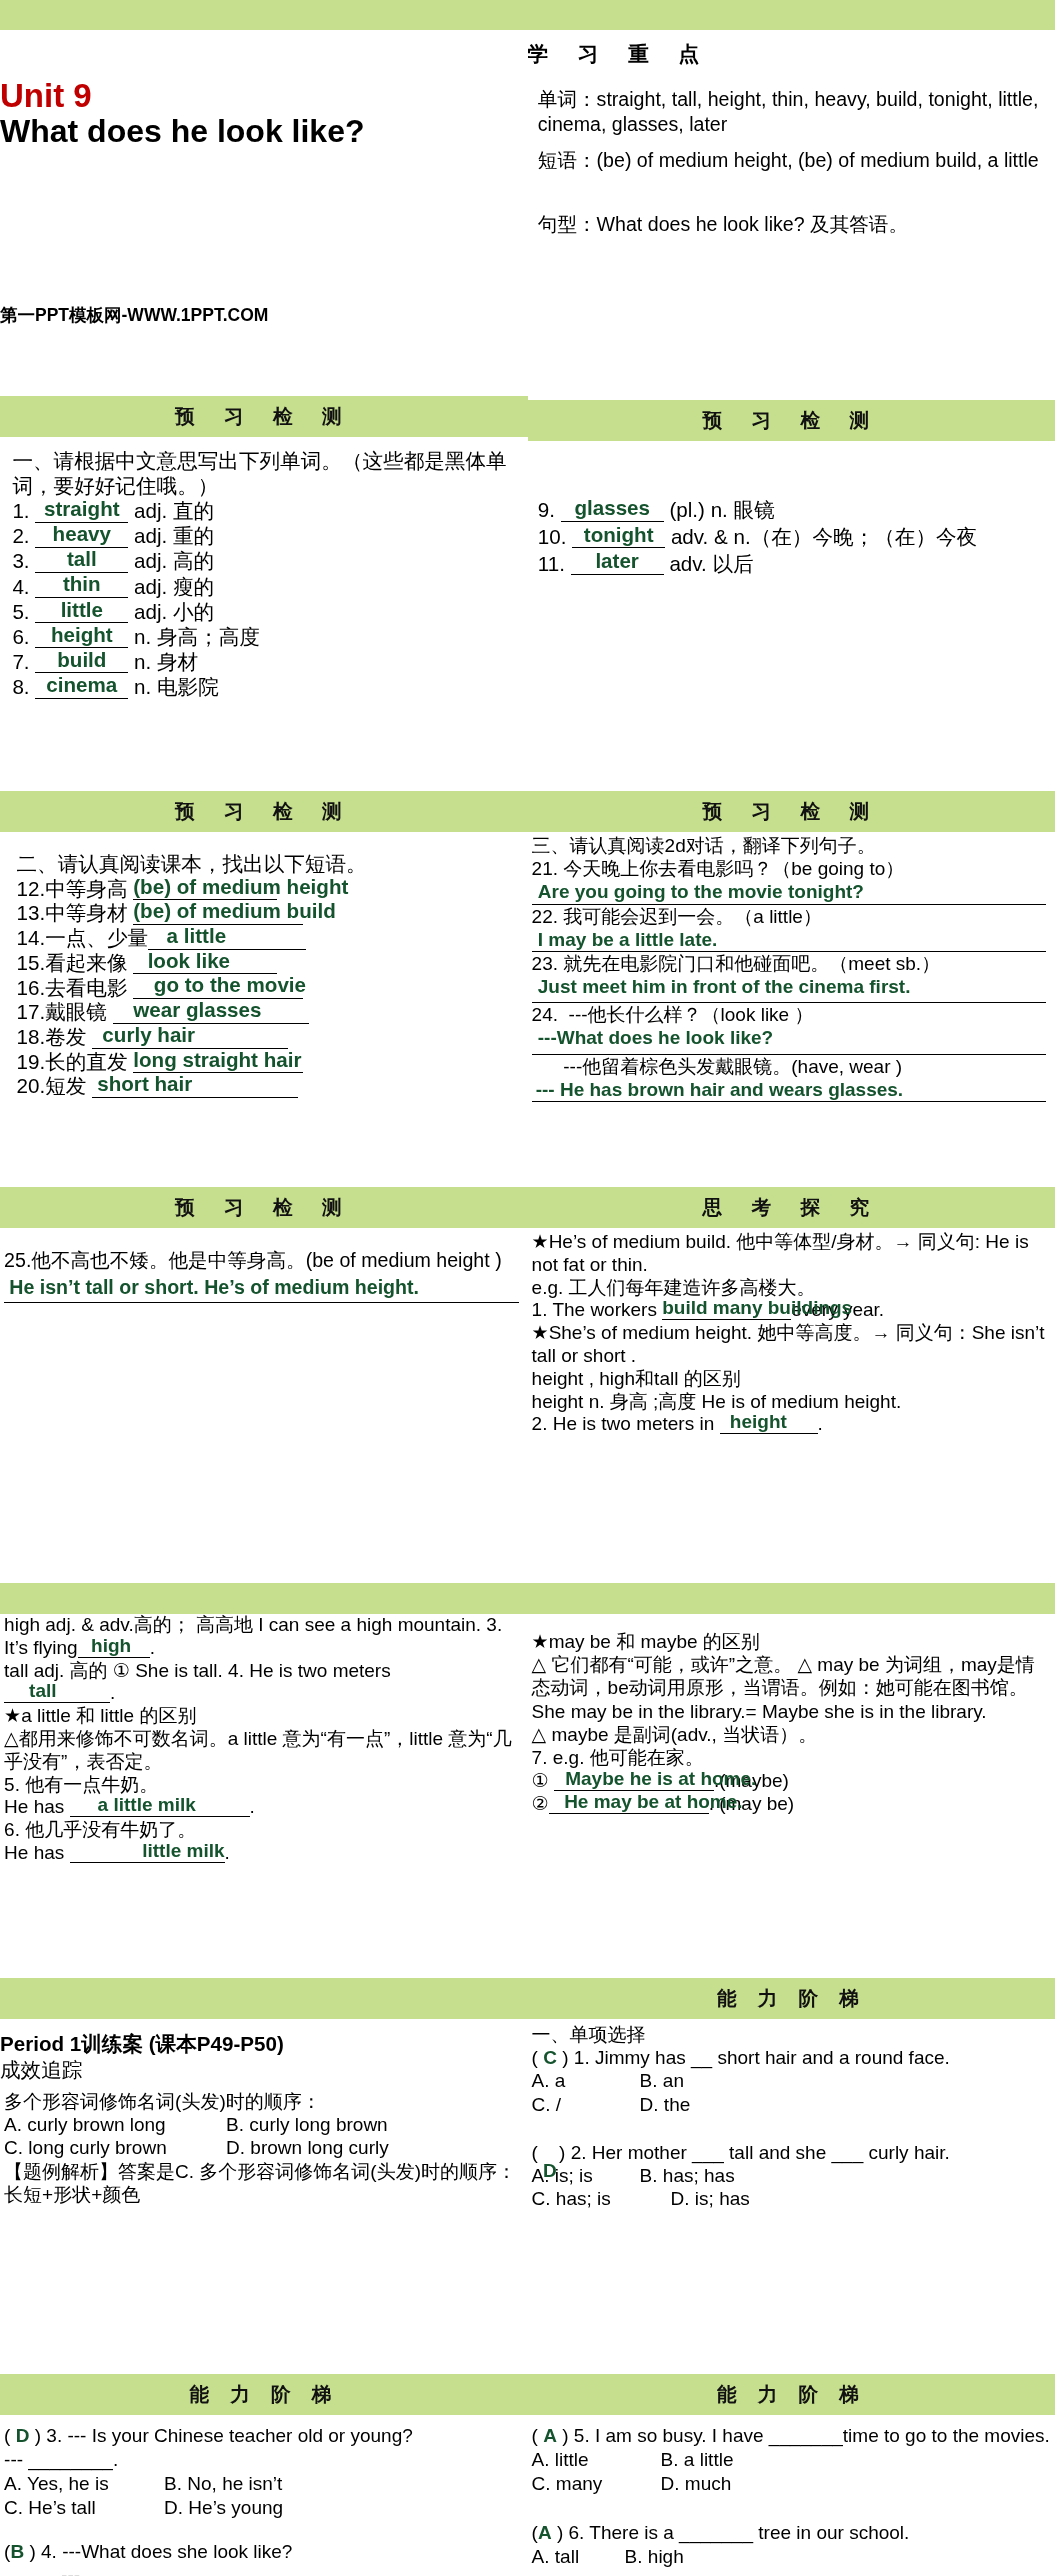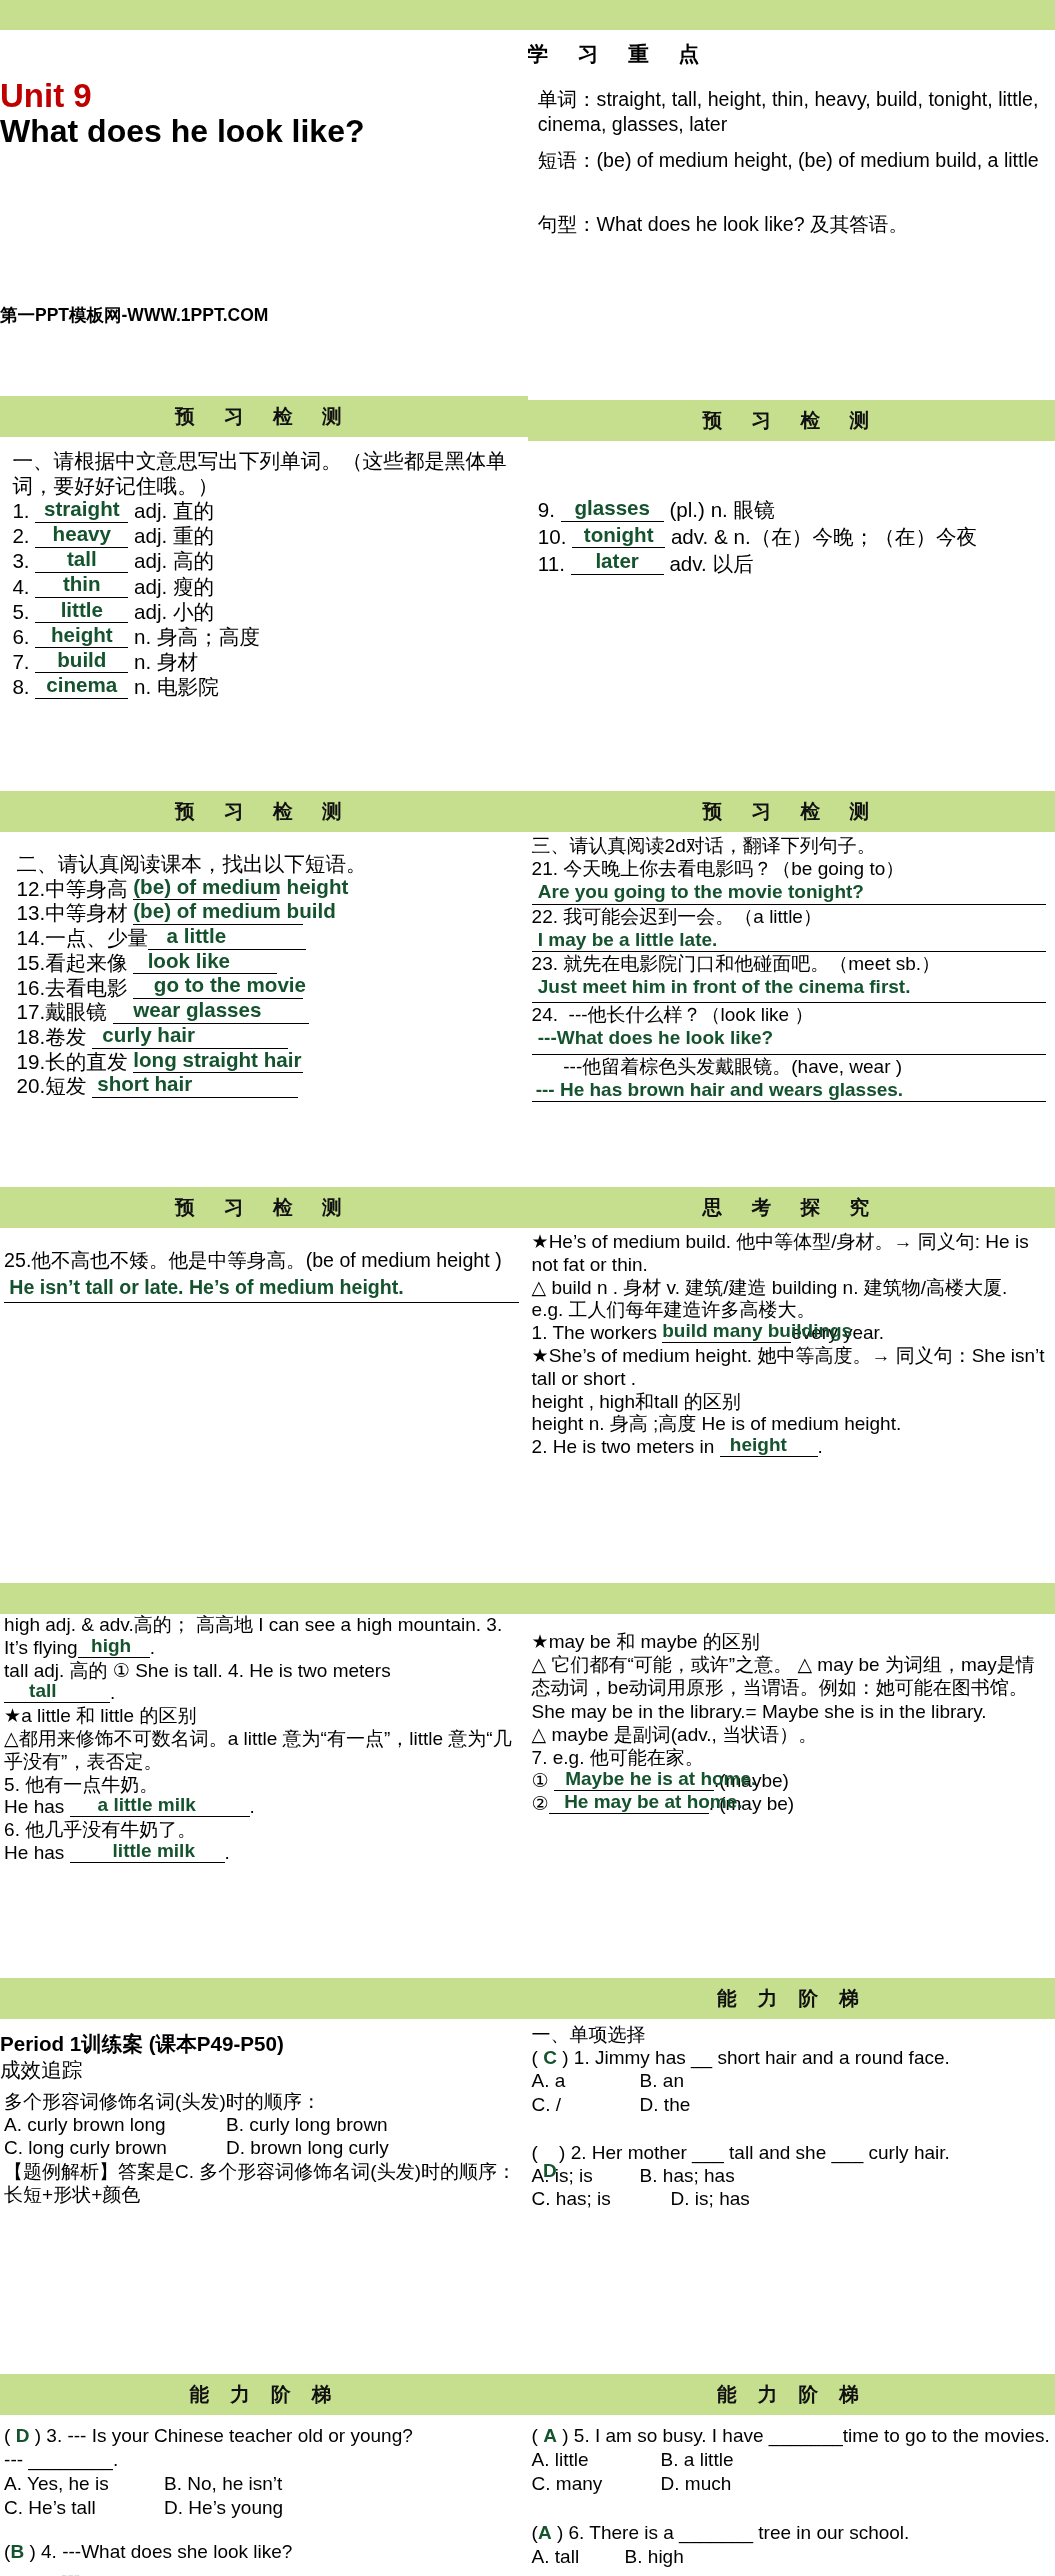--- a/index.html
+++ b/index.html
@@ -123,30 +123,29 @@
     </div>
   </div>
 
   <div class="row" style="top:1187px">
     <div class="slide">
       <div class="banner">
           <span class="banner-title">预 习 检 测</span>
         </div>
       <div class="content" style="top:60px;font-size:19.6px;line-height:1.4">
         <div>25.他不高也不矮。他是中等身高。(be of medium height )</div>
-        <div class="line-full" style="margin-right:4.1px"><span class="red" style="padding-left:5.2px">He isn’t tall or late. He’s of medium height.</span></div>
+        <div class="line-full" style="margin-right:4.1px"><span class="red" style="padding-left:5.2px">He isn’t tall or short. He’s of medium height.</span></div>
       </div>
     </div>
     <div class="slide">
       <div class="banner">
           <span class="banner-title">思 考 探 究</span>
         </div>
       <div class="content" style="top:44px;font-size:19px;line-height:1.2">
         <div>★He’s of medium build. 他中等体型/身材。→ 同义句: He is not fat or thin.</div>
-        <div>△ build  n .  身材   v. 建筑/建造    building  n. 建筑物/高楼大厦.</div>
         <div>e.g. 工人们每年建造许多高楼大。</div>
         <div><span>1. The workers </span><span class="blank" style="width:129px;white-space:nowrap;text-align:left"><span class="red">build many buildings</span></span><span>every year.</span></div>
         <div>★She’s of medium height. 她中等高度。→ 同义句：She isn’t tall or short .</div>
         <div>height , high和tall 的区别</div>
         <div>height n. 身高 ;高度  He is of medium height.</div>
         <div><span>2. He is two meters in </span><span class="blank" style="width:98px;text-align:left;padding-left:10.3px"><span class="red">height</span></span><span>.</span></div>
       </div>
     </div>
   </div>
 
@@ -155,21 +154,21 @@
       <div class="banner" style="height:31px"></div>
       <div class="content" style="top:31px;font-size:19px;line-height:1.2">
         <div><span>high adj. &amp; adv.高的；  高高地  I can see a high mountain.   3. It’s flying</span><span class="blank" style="width:72px;text-align:left;padding-left:13.4px"><span class="red">high</span></span>.</div>
         <div>tall adj. 高的 ① She is tall.  4. He is two meters</div>
         <div><span class="blank" style="width:106px;text-align:left;padding-left:25px"><span class="red">tall</span></span>.</div>
         <div>★a little 和 little 的区别</div>
         <div>△都用来修饰不可数名词。a little 意为“有一点”，little 意为“几乎没有”，表否定。</div>
         <div>5. 他有一点牛奶。</div>
         <div><span>He has </span><span class="blank" style="width:180px;text-align:left;padding-left:28px"><span class="red">a little milk</span></span>.</div>
         <div>6. 他几乎没有牛奶了。</div>
-        <div><span>He has </span><span class="blank" style="width:155px;text-align:center;padding-left:13.4px"><span class="red">little milk</span></span>.</div>
+        <div><span>He has </span><span class="blank" style="width:155px;text-align:right;padding-left:13.4px"><span class="red">little milk</span></span>.</div>
       </div>
     </div>
     <div class="slide">
       <div class="banner" style="height:31px"></div>
       <div class="content" style="top:47px;font-size:19px;line-height:1.22">
         <div>★may be 和 maybe 的区别</div>
         <div>△ 它们都有“可能，或许”之意。 △ may be 为词组，may是情态动词，be动词用原形，当谓语。例如：她可能在图书馆。She may be in the library.= Maybe she is in the library.</div>
         <div>△ maybe 是副词(adv., 当状语）。</div>
         <div>7. e.g.  他可能在家。</div>
         <div><span>①</span> <span class="blank" style="width:160px;text-align:left;padding-left:11.3px;white-space:nowrap"><span class="red">Maybe he is at home.</span></span><span>.(maybe)</span></div>

